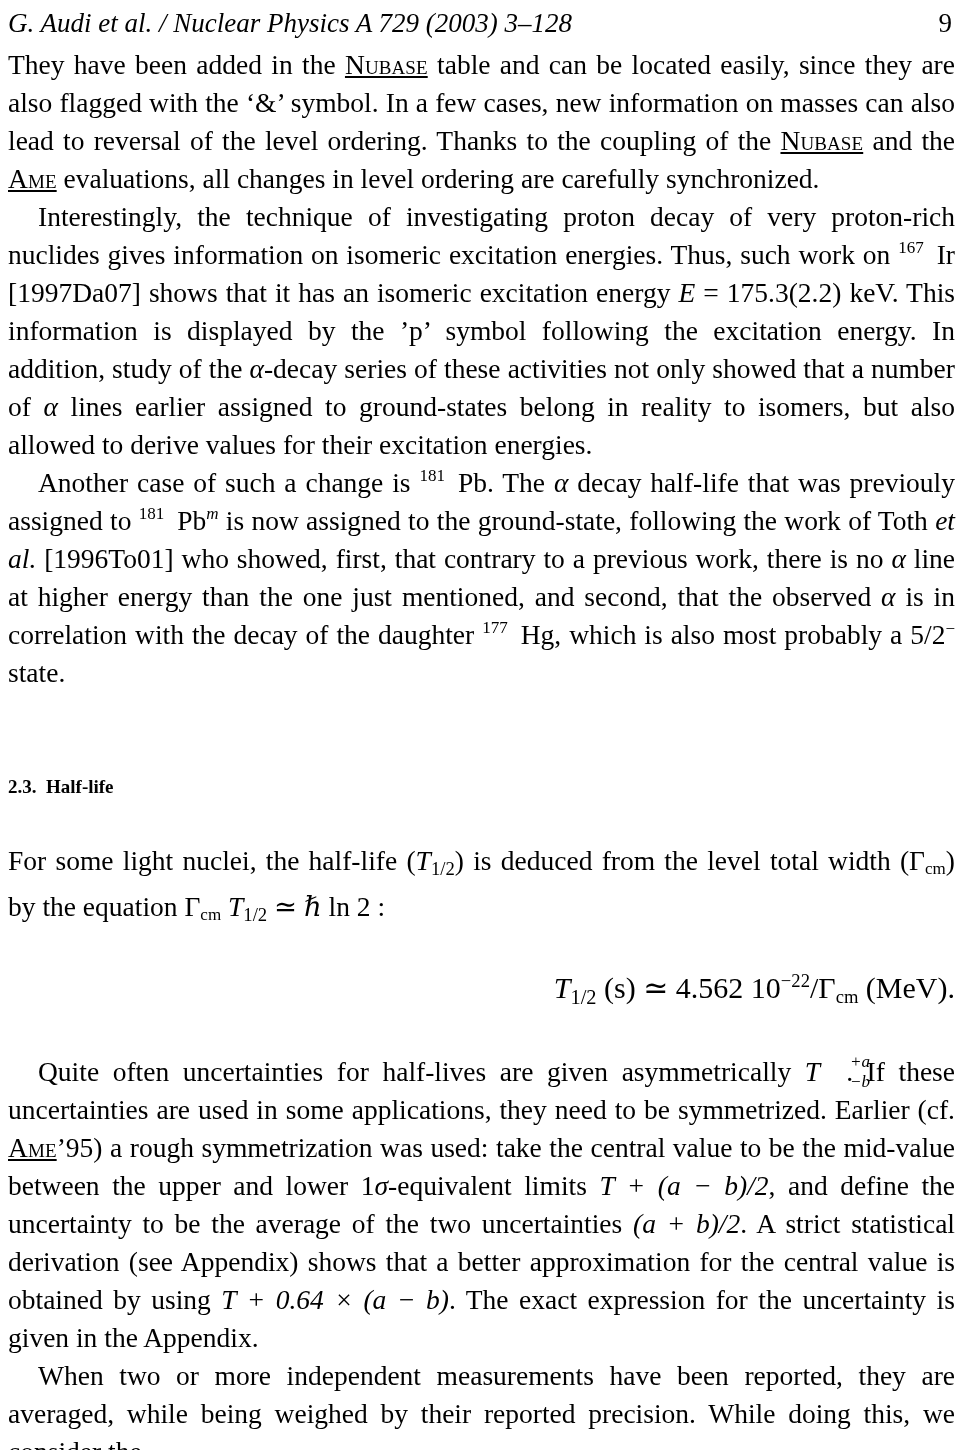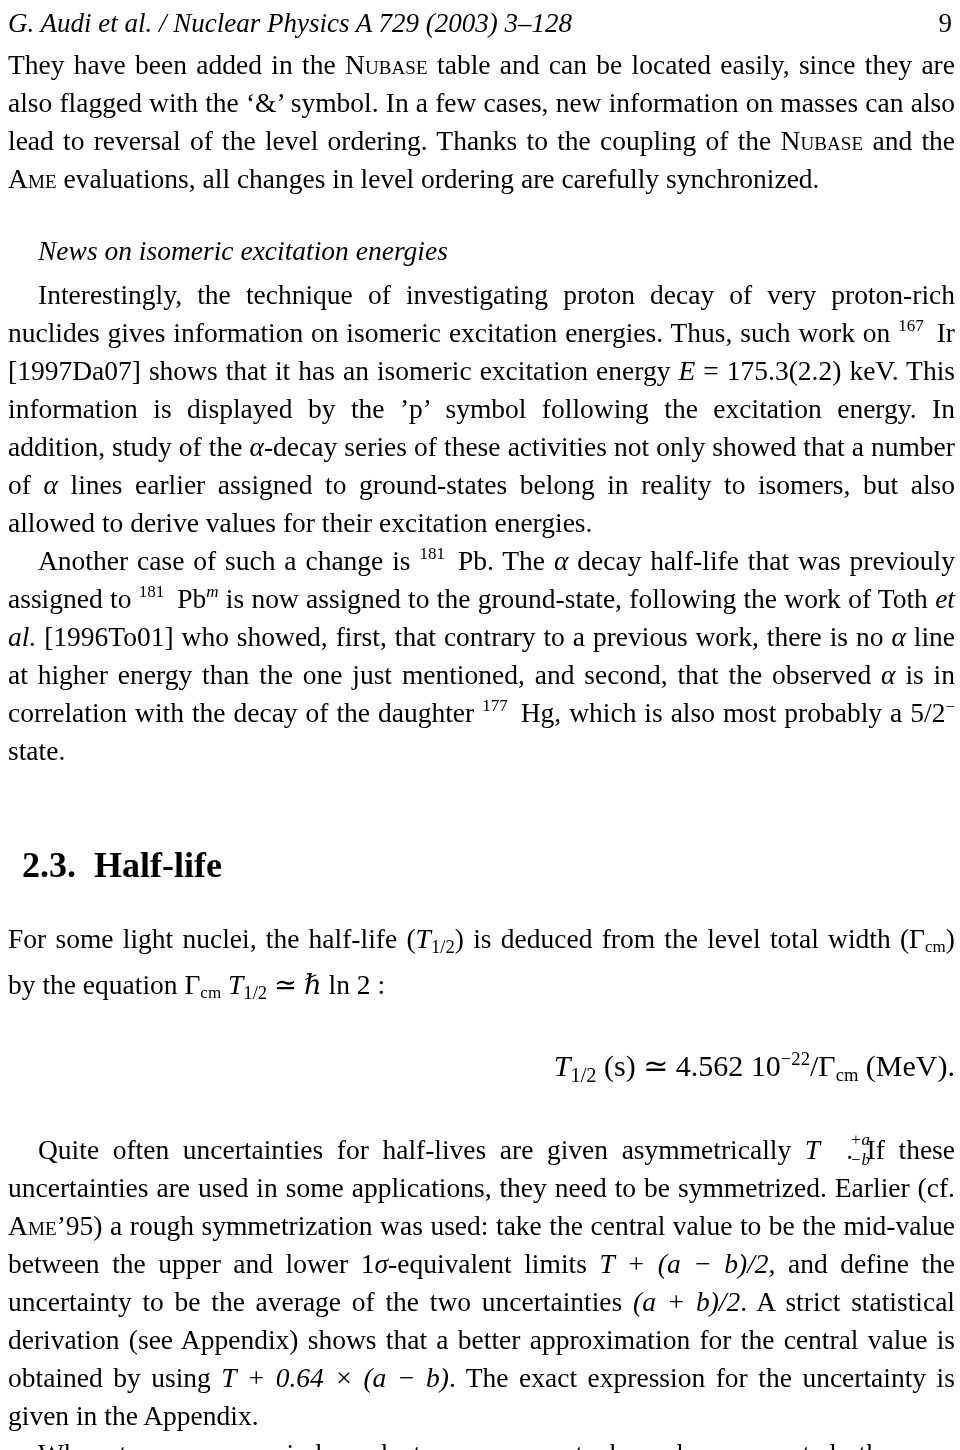--- a/index.html
+++ b/index.html
@@ -65,31 +65,32 @@
     margin-top: 34px;
     margin-bottom: 6px;
     padding-left: 30px;
     font-style: italic;
     font-size: 27.5px;
     line-height: 38px;
   }
 
   
   .secthead {
-    margin: 14px;
+    margin: 0;
     font-weight: bold;
-    font-size: 36px;
+    font-size: 19px;
     line-height: 38px;
   }
 
   
   .sc {
     font-variant: small-caps;
     font-size: 1.0em;
     letter-spacing: 0.1px;
+    text-decoration: underline;
   }
 
   
   i.v, .mv {
     font-style: italic;
   }
 
   
   sup.pre {
     font-size: 0.62em;
@@ -172,21 +173,20 @@
 
   <div class="runhead">
     <span>G. Audi et al. / Nuclear Physics A 729 (2003) 3–128</span>
     <span class="folio">9</span>
   </div>
 
   <div class="body">
 
     <p class="para"><span>They have been added in the </span><span class="sc">Nubase</span><span> table and can be located easily, since they are also flagged with the ‘&amp;’ symbol. In a few cases, new information on masses can also lead to reversal of the level ordering. Thanks to the coupling of the </span><span class="sc">Nubase</span><span> and the </span><span class="sc">Ame</span><span> evaluations, all changes in level ordering are carefully synchronized.</span></p>
 
-    <p class="subhead">News on isomeric excitation energies</p>
 
     <p class="para indent"><span>Interestingly, the technique of investigating proton decay of very proton-rich nuclides gives information on isomeric excitation energies. Thus, such work on </span><span class="nowrap"><sup class="pre">167</sup><span>Ir</span></span><span> [1997Da07] shows that it has an isomeric excitation energy </span><i class="v">E</i><span> = 175.3(2.2) keV. This information is displayed by the ’p’ symbol following the excitation energy. In addition, study of the </span><i class="v">α</i><span>-decay series of these activities not only showed that a number of </span><i class="v">α</i><span> lines earlier assigned to ground-states belong in reality to isomers, but also allowed to derive values for their excitation energies.</span></p>
 
     <p class="para indent"><span>Another case of such a change is </span><span class="nowrap"><sup class="pre">181</sup><span>Pb</span></span><span>. The </span><i class="v">α</i><span> decay half-life that was previouly assigned to </span><span class="nowrap"><sup class="pre">181</sup><span>Pb</span><sup class="post">m</sup></span><span> is now assigned to the ground-state, following the work of Toth </span><i class="v">et al.</i><span> [1996To01] who showed, first, that contrary to a previous work, there is no </span><i class="v">α</i><span> line at higher energy than the one just mentioned, and second, that the observed </span><i class="v">α</i><span> is in correlation with the decay of the daughter </span><span class="nowrap"><sup class="pre">177</sup><span>Hg</span></span><span class="nowrap"><span>, which is also most probably a 5/2</span><sup class="plain">−</sup></span><span> state.</span></p>
 
     <p class="secthead" style="margin-top:76px;"><span>2.3.</span>&nbsp;&nbsp;<span>Half-life</span></p>
 
     <p class="para" style="margin-top:36px;"><span>For some light nuclei, the half-life (</span><span class="thalf"><i class="v">T</i><span class="frac">1/2</span></span><span>) is deduced from the level total width (</span><span class="nowrap"><span>Γ</span><sub class="sb">cm</sub></span><span>) by the equation </span><span class="nowrap"><span>Γ</span><sub class="sb">cm</sub>&nbsp;<span class="thalf"><i class="v">T</i><span class="frac">1/2</span></span><span> ≃ ℏ ln 2 :</span></span></p>
 
     <p class="display-eq"><span class="eqinner"><span class="thalf"><i class="v">T</i><span class="frac">1/2</span></span>&nbsp;<span>(s)</span>&nbsp;<span>≃</span>&nbsp;<span>4.562 10</span><sup class="plain">−22</sup><span>/</span><span>Γ</span><sub class="sb">cm</sub>&nbsp;<span>(MeV).</span></span></p>

